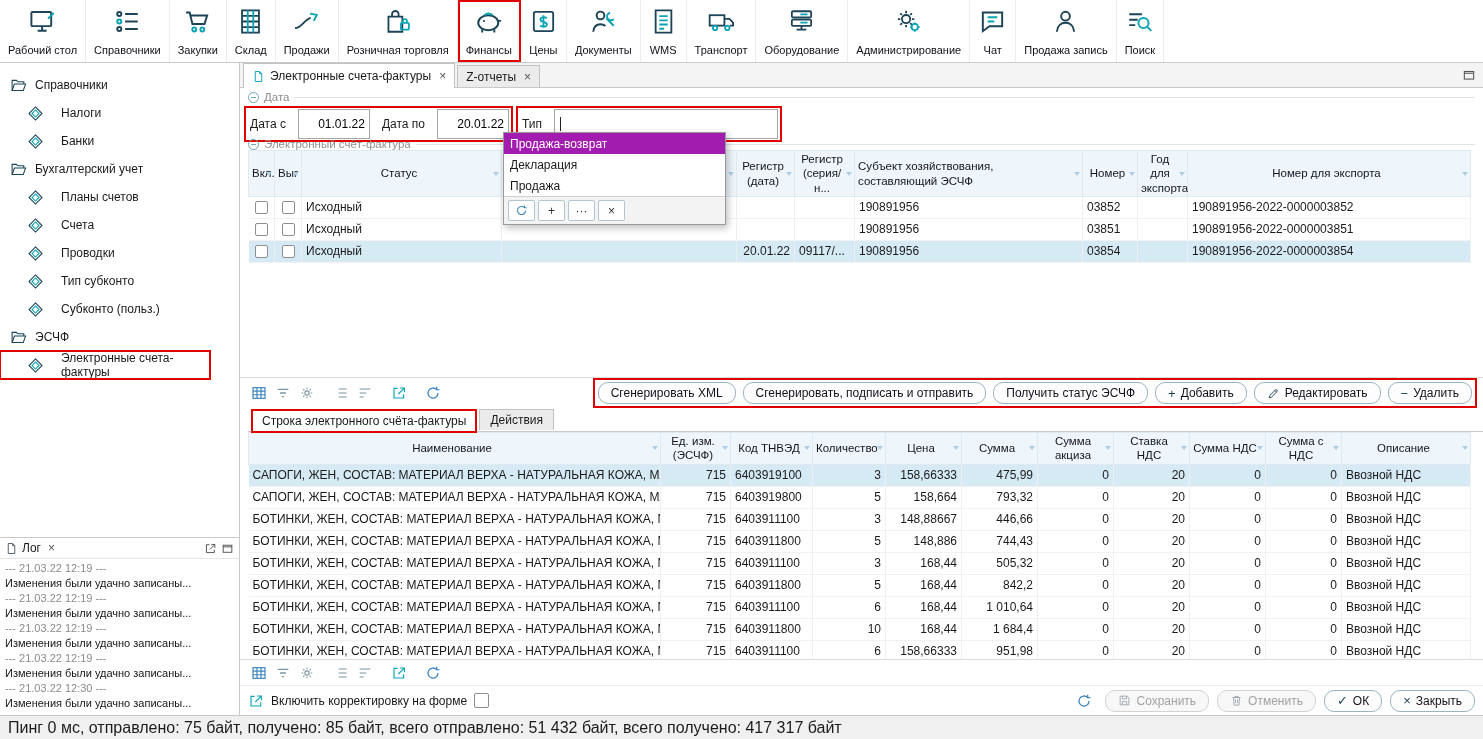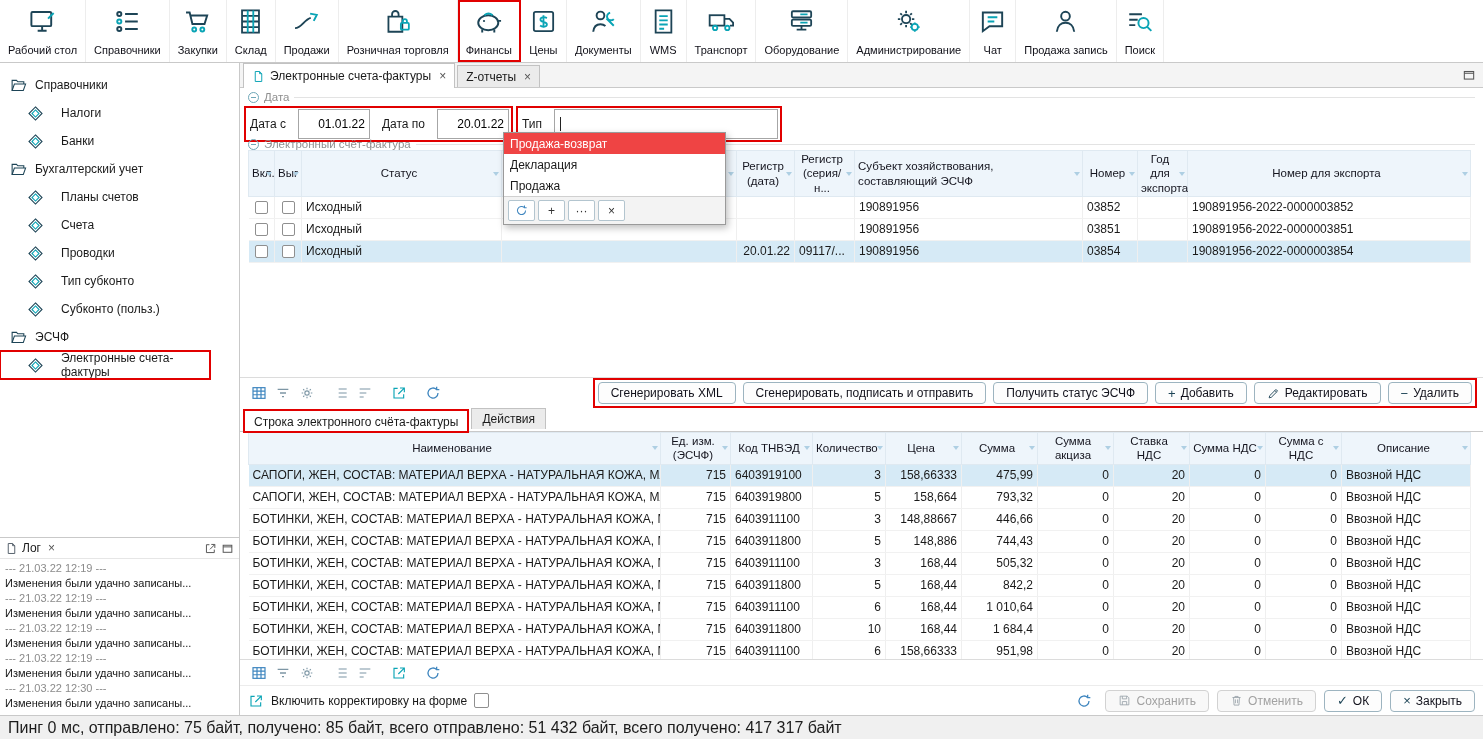--- a/index.html
+++ b/index.html
@@ -63,39 +63,39 @@
   .grid td{border-right:1px solid #efefef;border-bottom:1px solid #f1f1f1;padding:0 4px;height:21px;white-space:nowrap;overflow:hidden;line-height:21px;}
   .grid tr.selected td{background:#d6eaf6;}
   .al-l{text-align:left}.al-r{text-align:right}.al-c{text-align:center}
   th.al-l{text-align:left}
   .cb{width:13px;height:13px;border:1px solid #8f8f8f;background:#fff;display:inline-block;border-radius:2px;vertical-align:middle;}
   .cb.large{width:15px;height:15px;}
 
   
   .dropdown{position:absolute;left:263px;top:69px;width:223px;background:#fff;border:1px solid #9a9a9a;box-shadow:2px 3px 7px rgba(0,0,0,.25);z-index:50;}
   .dd-opt{height:21px;display:flex;align-items:center;padding:0 6px;cursor:pointer;white-space:nowrap;}
-  .dd-opt.selected{background:#ef4444;color:#fff;}
+  .dd-opt.selected{background:#a21caf;color:#fff;}
   .dd-toolbar{border-top:1px solid #d0d0d0;background:#f3f3f3;padding:3px 4px;display:flex;gap:3px;}
   .dd-btn{width:27px;height:21px;border:1px solid #b3c5cf;background:#fff;display:flex;align-items:center;justify-content:center;cursor:pointer;border-radius:2px;font:inherit;font-size:12px;color:#333;}
   .dd-btn svg{width:13px;height:13px;display:block;}
 
   
   .mid-bar{position:absolute;top:314px;left:0;right:0;height:31px;border-top:1px solid #dcdcdc;display:flex;align-items:center;padding:0 6px 0 8px;}
   .lines-toolbar{position:absolute;top:596px;left:0;right:0;height:26px;border-top:1px solid #dcdcdc;display:flex;align-items:center;padding:0 8px;}
   .tool-ic{width:22px;height:22px;display:flex;align-items:center;justify-content:center;cursor:pointer;margin-right:2px;}
   .tool-ic svg{width:16px;height:16px;display:block;}
   .gapl{margin-left:10px;}
 
   .actions{margin-left:auto;display:flex;gap:7px;align-items:center;border:2px solid #e10000;padding:2px 3px;}
-  .btn{height:22px;border:1px solid #9db4c0;background:#fdfdfd;border-radius:4px;padding:0 12px;font:inherit;font-size:12px;display:inline-flex;align-items:center;gap:5px;cursor:pointer;color:#12121c;white-space:nowrap;}
+  .btn{height:22px;border:1px solid #9db4c0;background:#fdfdfd;border-radius:10px;padding:0 12px;font:inherit;font-size:12px;display:inline-flex;align-items:center;gap:5px;cursor:pointer;color:#12121c;white-space:nowrap;}
   .btn .bic{color:#1d4456;font-size:13px;line-height:1;}
   .btn .ic svg{width:13px;height:13px;display:block;}
   .btn.disabled{color:#a2a2a2;border-color:#d2d2d2;background:#f8f8f8;cursor:default;}
 
-  .detail-tabs{position:absolute;top:345px;left:0;right:0;height:24px;background:#fff;border-bottom:1px solid #c9c9c9;display:flex;align-items:flex-start;padding-left:3px;}
+  .detail-tabs{position:absolute;top:345px;left:8px;right:0;height:24px;background:#fff;border-bottom:1px solid #c9c9c9;display:flex;align-items:center;padding-left:3px;}
   .dtab{display:flex;align-items:center;height:21px;padding:0 10px;border:1px solid #c2c2c2;border-bottom:none;background:#ebebeb;margin-right:2px;cursor:pointer;white-space:nowrap;position:relative;}
   .dtab.active{background:#fff;height:24px;top:1px;z-index:2;}
 
   .lines-area{position:absolute;top:369px;left:0;right:0;height:227px;overflow:hidden;}
 
   .footer-bar{position:absolute;top:622px;left:0;right:0;bottom:0;border-top:1px solid #ececec;display:flex;align-items:center;padding:0 8px;gap:7px;}
   .footer-bar .lead-ic svg{width:16px;height:16px;display:block;}
   .footer-right{margin-left:auto;display:flex;gap:8px;align-items:center;}
 
   .statusbar{position:absolute;left:0;right:0;bottom:0;height:24px;background:#f0f0f0;border-top:1px solid #c9c9c9;display:flex;align-items:center;padding:0 8px;font-size:16px;color:#1c1c1c;}

